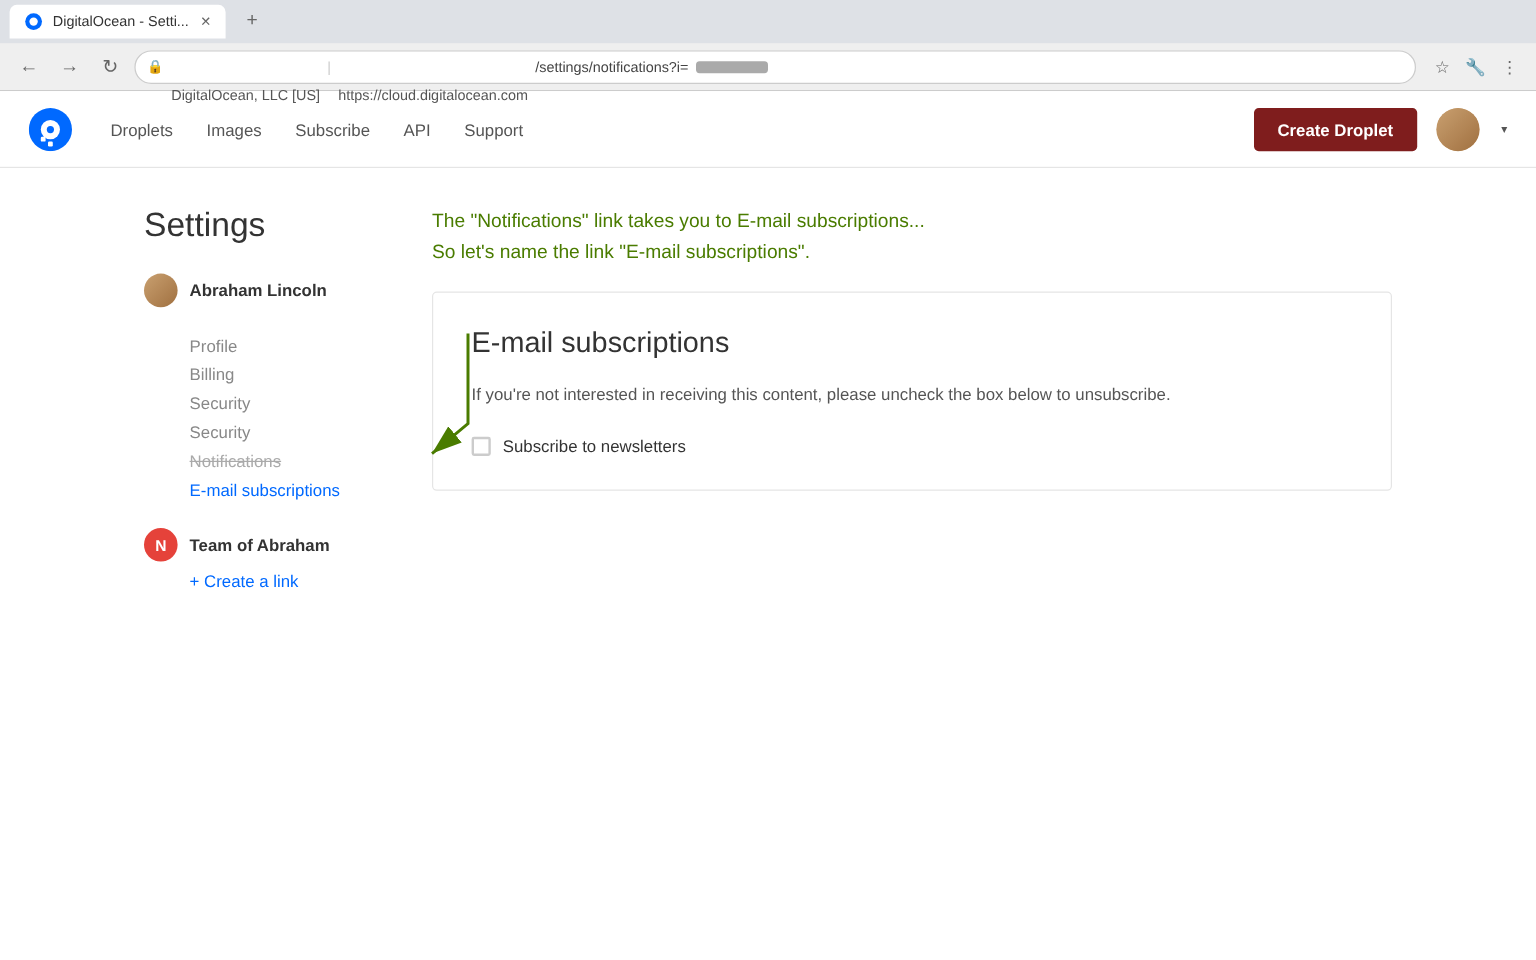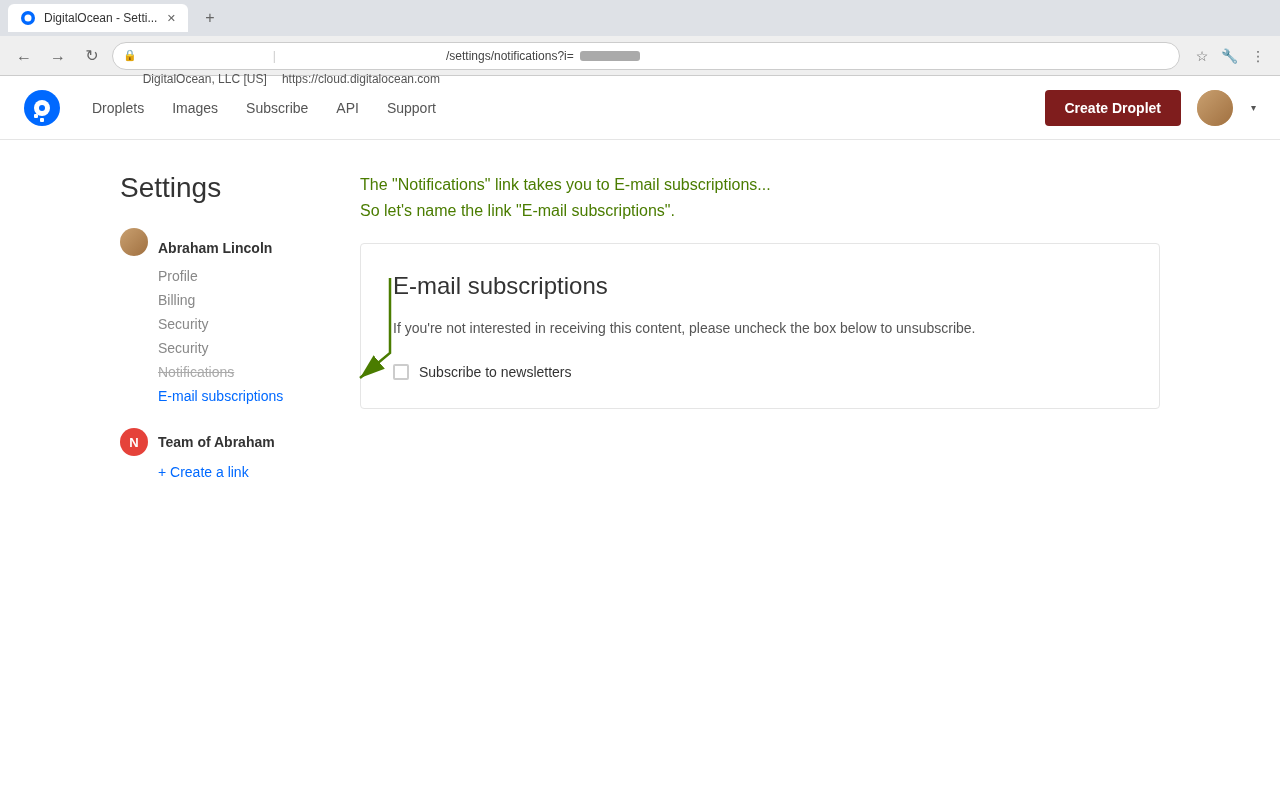--- a/index.html
+++ b/index.html
@@ -196,23 +196,23 @@
       flex-shrink: 0;
     }
     .settings-title {
       font-size: 28px;
       font-weight: 300;
       color: #333;
       margin-bottom: 24px;
     }
     .sidebar-user {
       display: flex;
-      align-items: flex-end;
+      align-items: center;
       gap: 10px;
-      margin-bottom: 12px;
+      margin-bottom: 24px;
     }
     .user-small-avatar {
       width: 28px;
       height: 28px;
       border-radius: 50%;
       background: linear-gradient(135deg, #c9a070 0%, #a07040 100%);
     }
     .sidebar-username {
       font-size: 14px;
       font-weight: 600;

